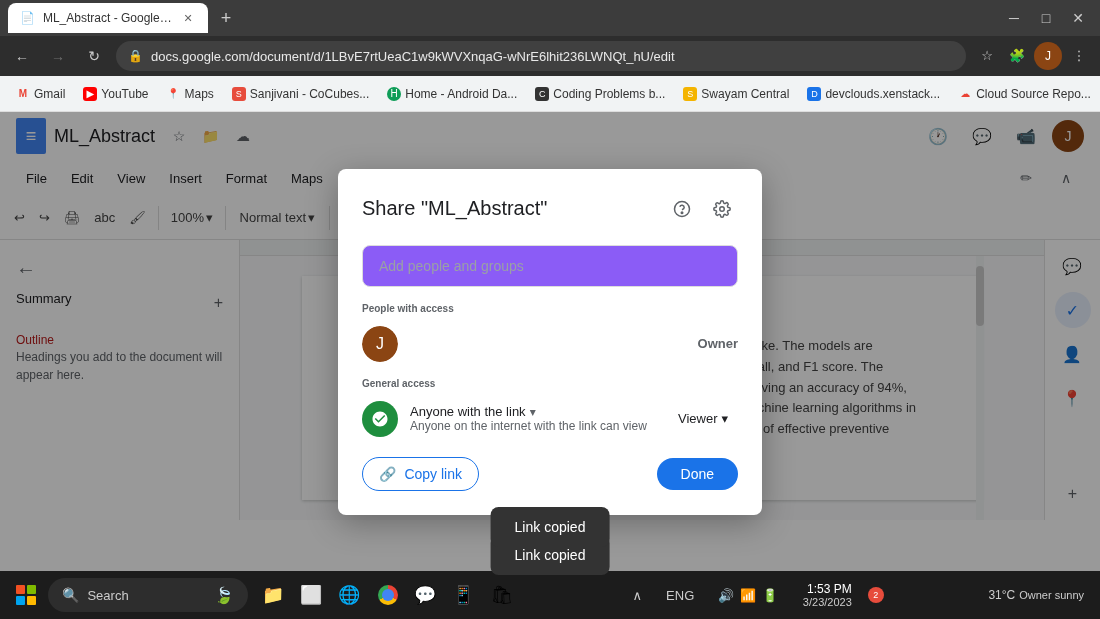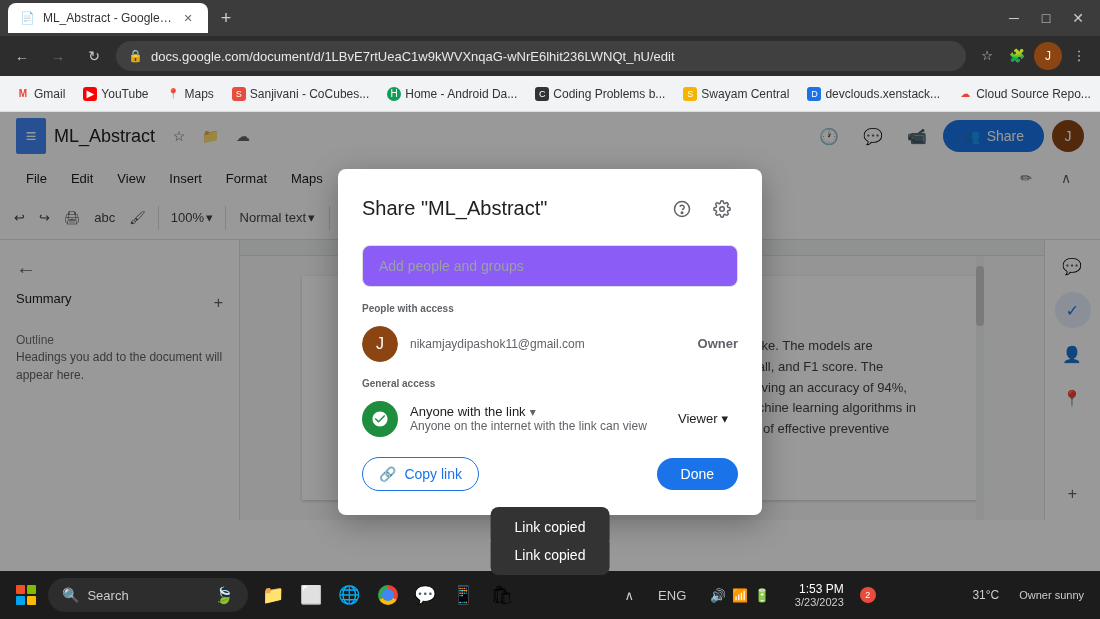--- a/index.html
+++ b/index.html
@@ -40,21 +40,21 @@
     .toolbar-btn { padding: 4px 6px; border-radius: 4px; cursor: pointer; color: #444; font-size: 13px; display: flex; align-items: center; gap: 2px; }
     .toolbar-divider { width: 1px; height: 24px; background: #ddd; margin: 0 4px; }
     .zoom-select { background: transparent; border: none; font-size: 13px; color: #444; cursor: pointer; display: flex; align-items: center; gap: 2px; }
     .style-select { background: transparent; border: none; font-size: 13px; color: #444; cursor: pointer; display: flex; align-items: center; gap: 2px; padding: 4px 8px; border-radius: 4px; }
 
     
     .doc-area { display: flex; flex: 1; background: #f8f9fa; position: relative; overflow: hidden; }
     .sidebar-panel { width: 240px; background: #fff; border-right: 1px solid #e0e0e0; padding: 16px; flex-shrink: 0; }
     .sidebar-panel .back-btn { color: #5f6368; font-size: 20px; cursor: pointer; margin-bottom: 12px; display: inline-block; }
     .sidebar-title { font-size: 13px; font-weight: 500; color: #202124; margin-bottom: 8px; }
-    .sidebar-section { font-size: 12px; color: #737373; margin-bottom: 4px; }
+    .sidebar-section { font-size: 12px; color: #b91c1c; margin-bottom: 4px; }
     .outline-placeholder { font-size: 12px; color: #5f6368; line-height: 1.5; }
 
     .doc-content { flex: 1; overflow: hidden; position: relative; display: flex; justify-content: center; padding: 20px; }
     .page-content { background: #fff; width: 680px; padding: 60px; font-size: 13px; color: #333; line-height: 1.6; box-shadow: 0 1px 3px rgba(0,0,0,0.2); overflow: hidden; position: relative; }
     .doc-text { color: #444; font-size: 13px; line-height: 1.6; }
 
     .right-sidebar { width: 56px; background: #fff; border-left: 1px solid #e0e0e0; display: flex; flex-direction: column; align-items: center; padding: 8px 0; gap: 8px; }
     .right-sidebar-btn { width: 36px; height: 36px; display: flex; align-items: center; justify-content: center; border-radius: 50%; cursor: pointer; color: #5f6368; font-size: 16px; }
     .right-sidebar-btn.active { background: #e8f0fe; color: #1a73e8; }
 
@@ -205,24 +205,20 @@
     <span class="doc-title">ML_Abstract</span>
     <div class="doc-icons">
       <div class="doc-icon-btn">☆</div>
       <div class="doc-icon-btn">📁</div>
       <div class="doc-icon-btn">☁</div>
     </div>
     <div class="header-right">
       <div class="icon-btn-round">🕐</div>
       <div class="icon-btn-round">💬</div>
       <div class="icon-btn-round">📹</div>
-      <button class="share-btn">
-        <span>👥</span>
-        <span>Share</span>
-      </button>
       <div class="avatar">J</div>
     </div>
   </div>
 
   <div class="docs-menu-bar">
     <div class="menu-item">File</div>
     <div class="menu-item">Edit</div>
     <div class="menu-item">View</div>
     <div class="menu-item">Insert</div>
     <div class="menu-item">Format</div>
@@ -338,21 +334,20 @@
     
     <input class="people-input" type="text" placeholder="Add people and groups" style="">
 
     
     <div class="section-label">People with access</div>
     <div class="person-row">
       <div class="person-avatar">
         <div style="width:36px;height:36px;border-radius:50%;background:#8b4513;display:flex;align-items:center;justify-content:center;color:white;font-size:16px;">J</div>
       </div>
       <div class="person-info">
-        <div class="person-email">nikamjaydipashok11@gmail.com</div>
       </div>
       <span class="person-role">Owner</span>
     </div>
 
     
     <div class="general-access-section">
       <div class="section-label">General access</div>
       <div class="access-row">
         <div class="access-icon">
           <svg width="18" height="18" viewBox="0 0 24 24" fill="white">
@@ -446,21 +441,21 @@
       <span class="tray-icon">📶</span>
       <span class="tray-icon">🔋</span>
     </div>
     <div style="display:flex;flex-direction:column;align-items:flex-end;padding:0 8px;cursor:pointer;border-radius:4px;">
       <span class="clock-time">1:53 PM</span>
       <span class="clock-date">3/23/2023</span>
     </div>
     <div class="notification-dot">2</div>
   </div>
 
-  <div style="display:flex;align-items:center;gap:20px;margin-left:auto;padding-right:8px;">
+  <div style="display:flex;align-items:center;gap:4px;margin-left:auto;padding-right:8px;">
     <span style="color:#ccc;font-size:12px;">31°C</span>
     <span style="color:#ccc;font-size:11px;">Owner sunny</span>
   </div>
 </div>
 
 <div style="position:fixed;bottom:72px;left:50%;transform:translateX(-50%);background:#333;color:white;padding:12px 24px;border-radius:8px;font-size:14px;z-index:300;white-space:nowrap;">
   <span>Link copied</span>
 </div>
 
 </body></html>

